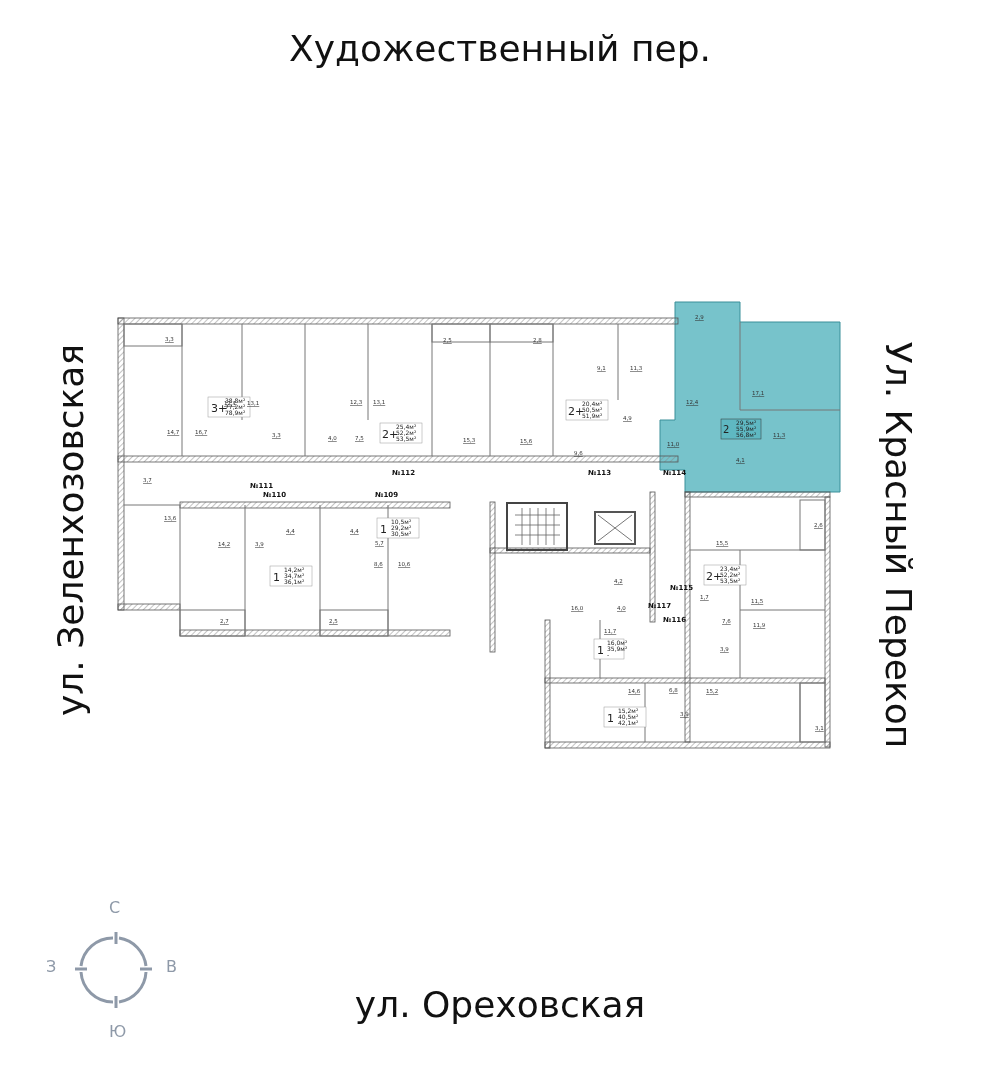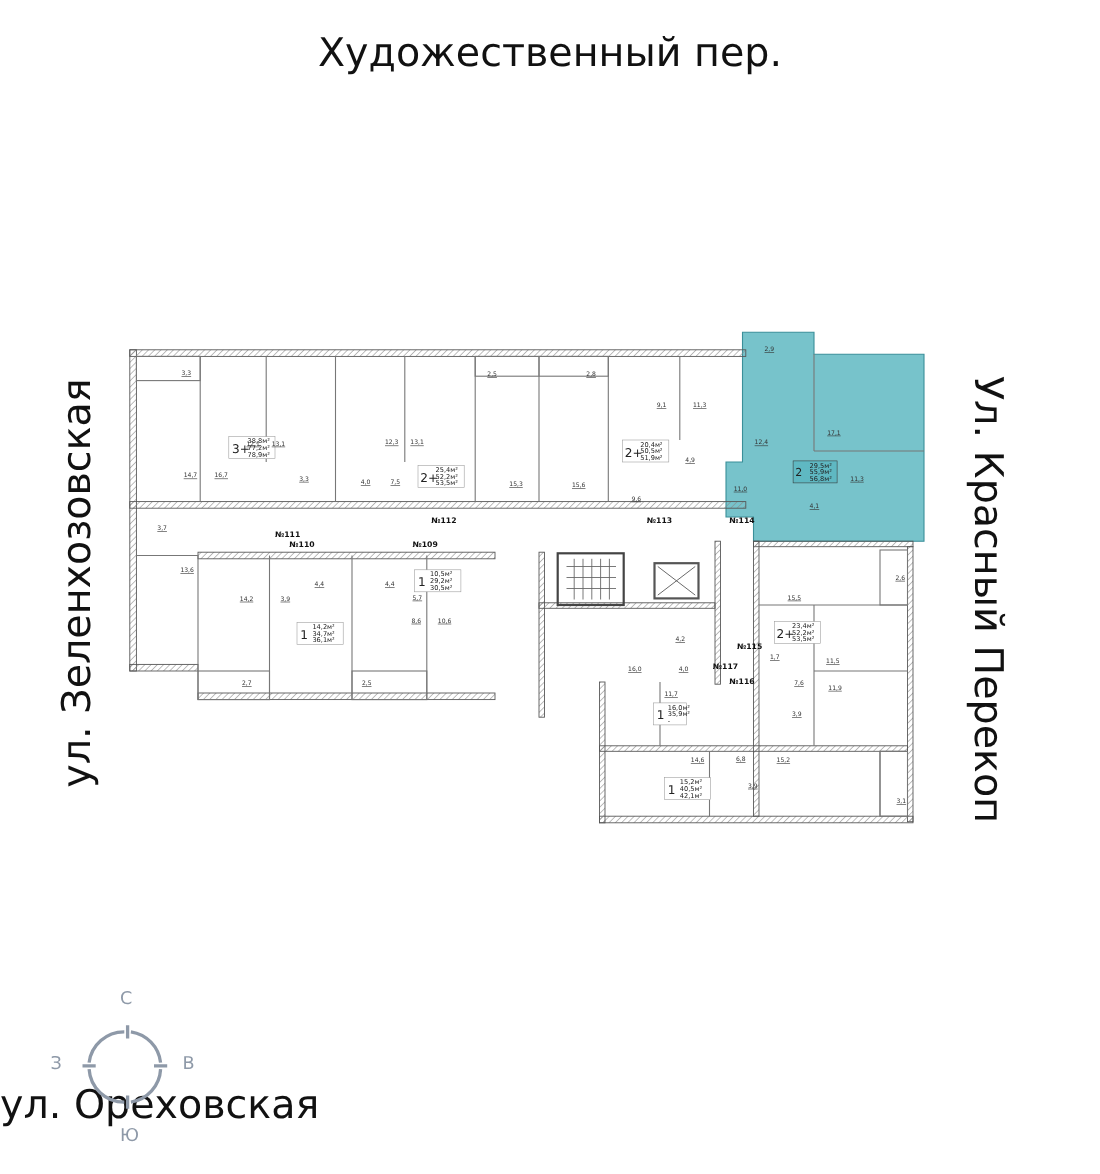--- a/index.html
+++ b/index.html
@@ -1,19 +1,19 @@
 <!DOCTYPE html>
 <html><head>
 <meta charset="utf-8">
 <style>
   html, body { margin: 0; padding: 0; background: #ffffff; }
   body { width: 1000px; height: 1067px; position: relative; overflow: hidden; font-family: "DejaVu Sans", sans-serif; }
   .street { position: absolute; color: #111; font-family: "DejaVu Sans", sans-serif; white-space: nowrap; font-size: 36px; letter-spacing: 0px; }
   #street-top { left: 0; width: 1000px; top: 28px; text-align: center; }
-  #street-bottom { left: 0; width: 1000px; top: 984px; text-align: left; }
+  #street-bottom { left: 0; width: 1000px; top: 984px; text-align: center; }
   #street-left { left: 70px; top: 530px; transform: translate(-50%, -50%) rotate(-90deg); transform-origin: center; }
   #street-right { left: 898px; top: 545px; transform: translate(-50%, -50%) rotate(90deg); transform-origin: center; }
   #plan { position: absolute; left: 0; top: 0; }
   .compass-label { position: absolute; color: #8e99a8; font-size: 16px; font-family: "DejaVu Sans", sans-serif; }
   svg text { font-family: "DejaVu Sans", sans-serif; }
 </style>
 </head>
 <body>
 
 <div id="street-top" class="street">Художественный пер.</div>

